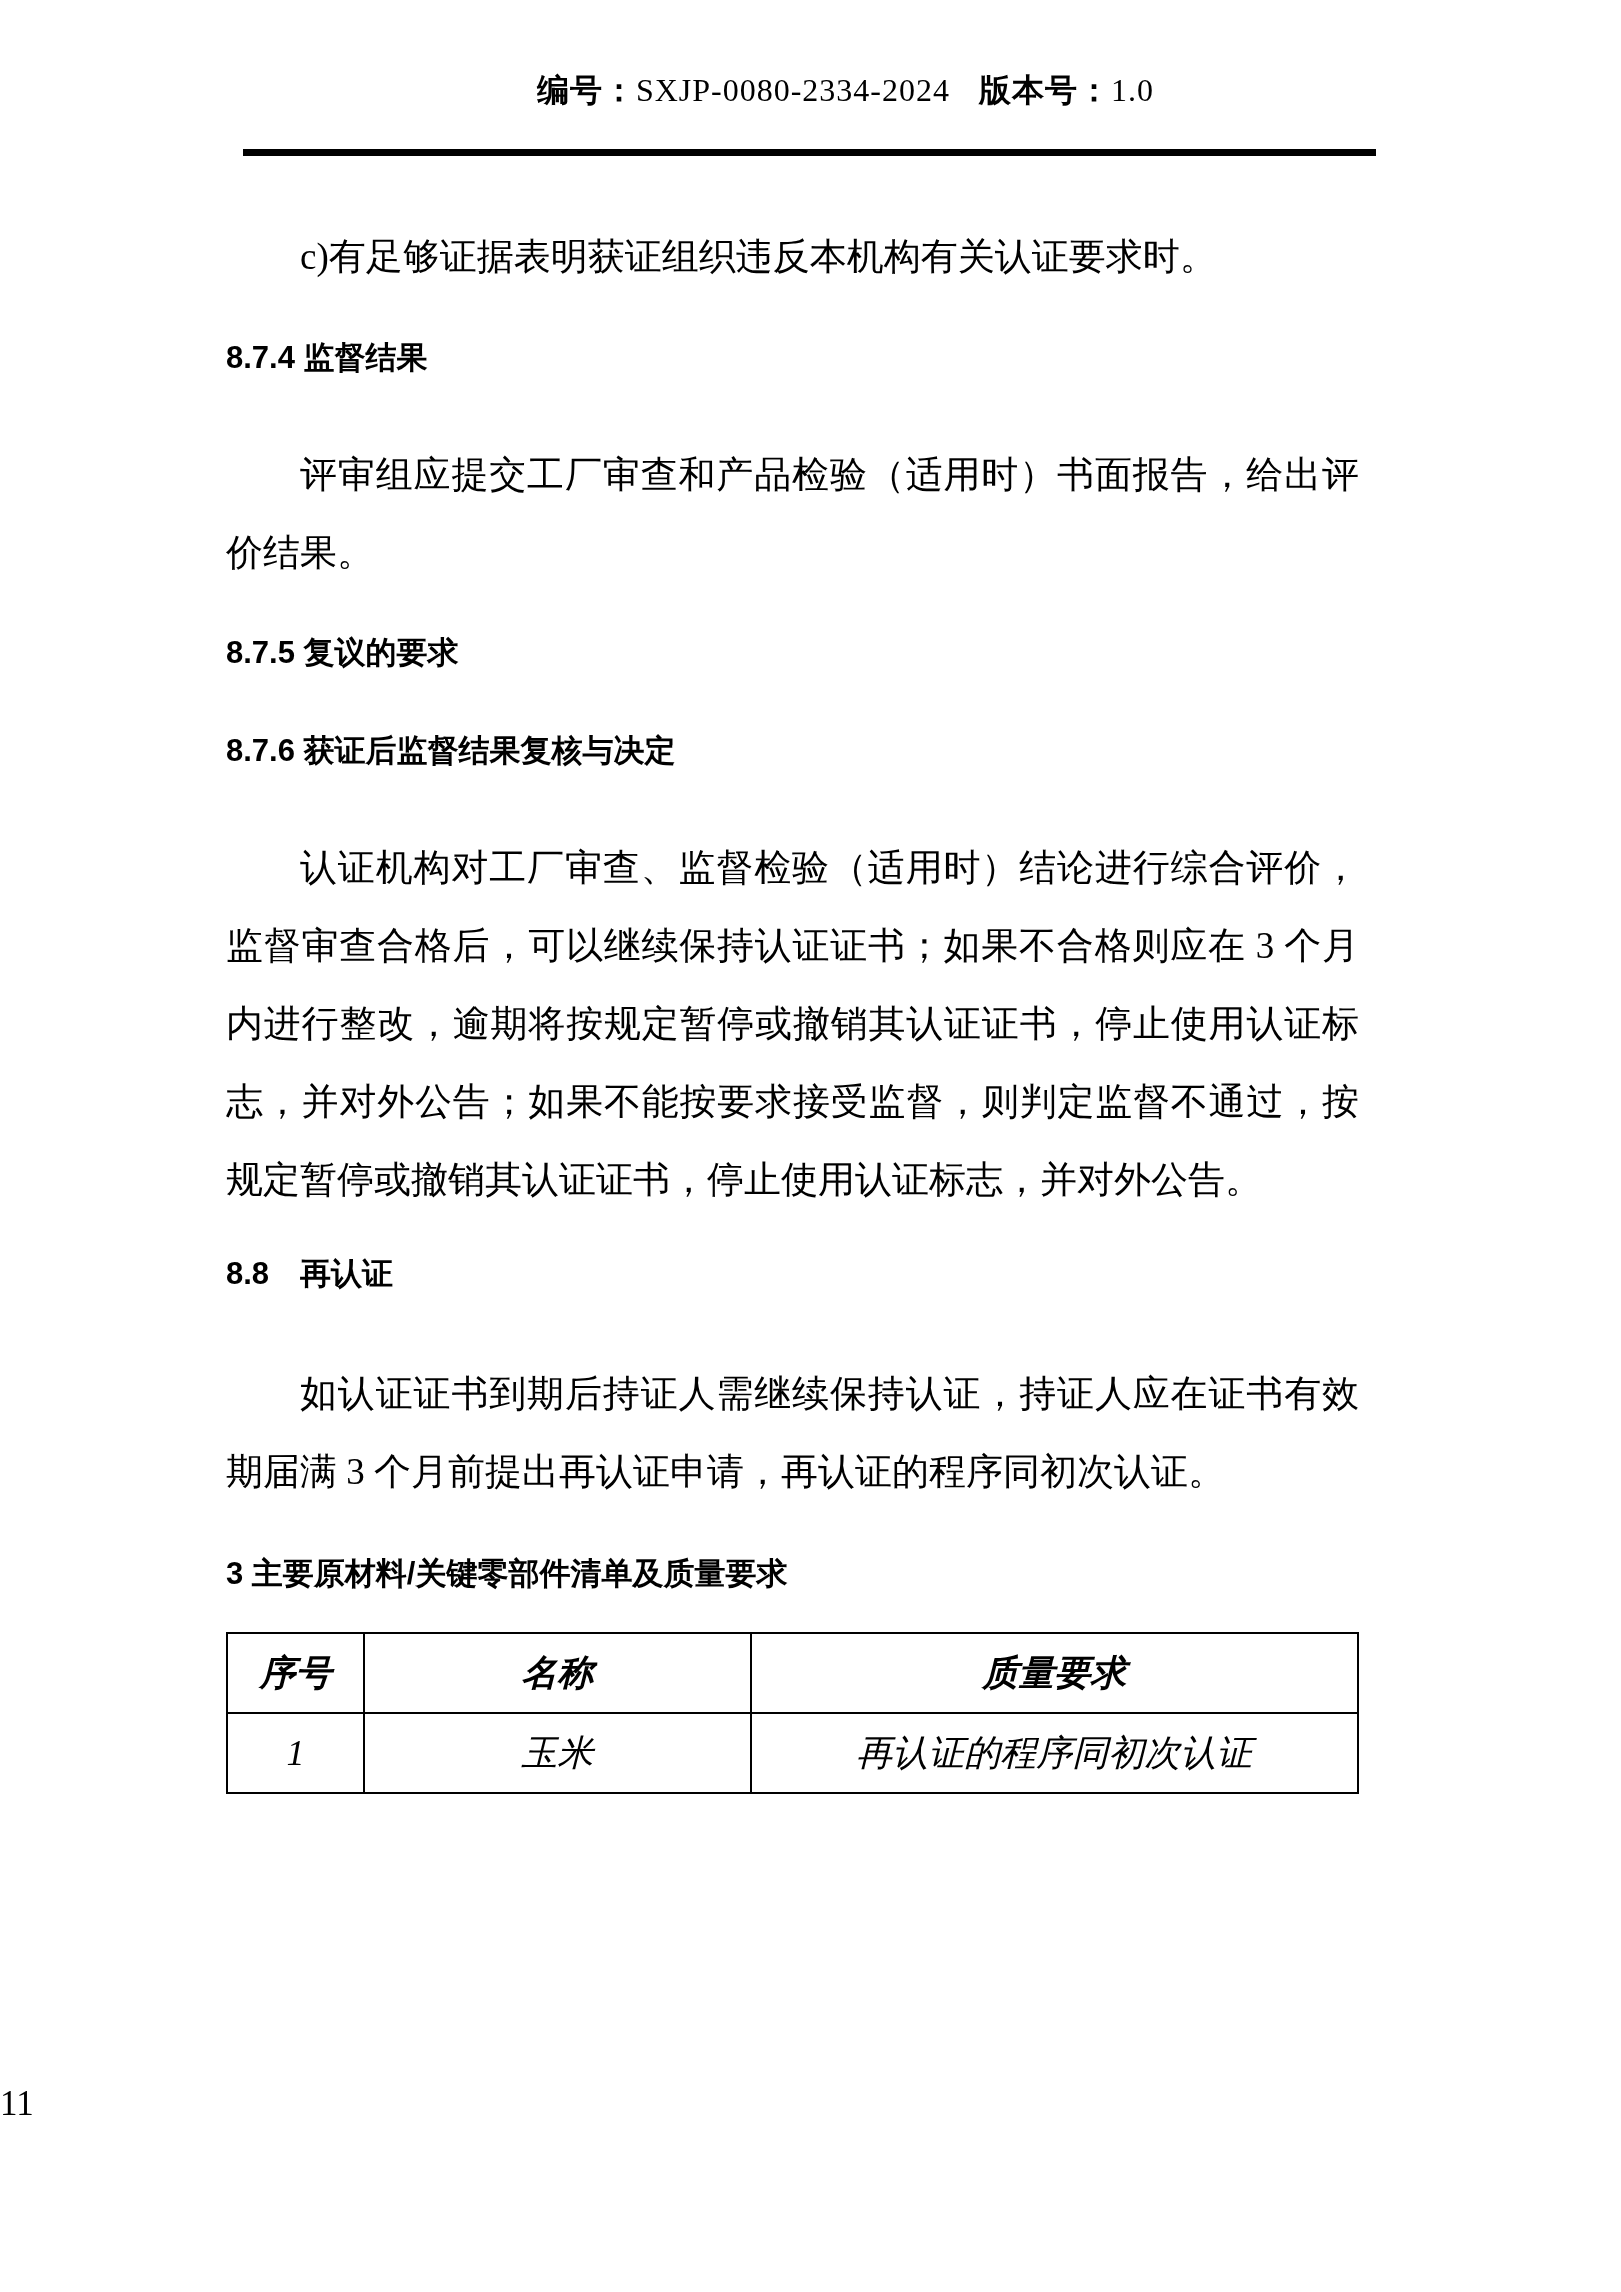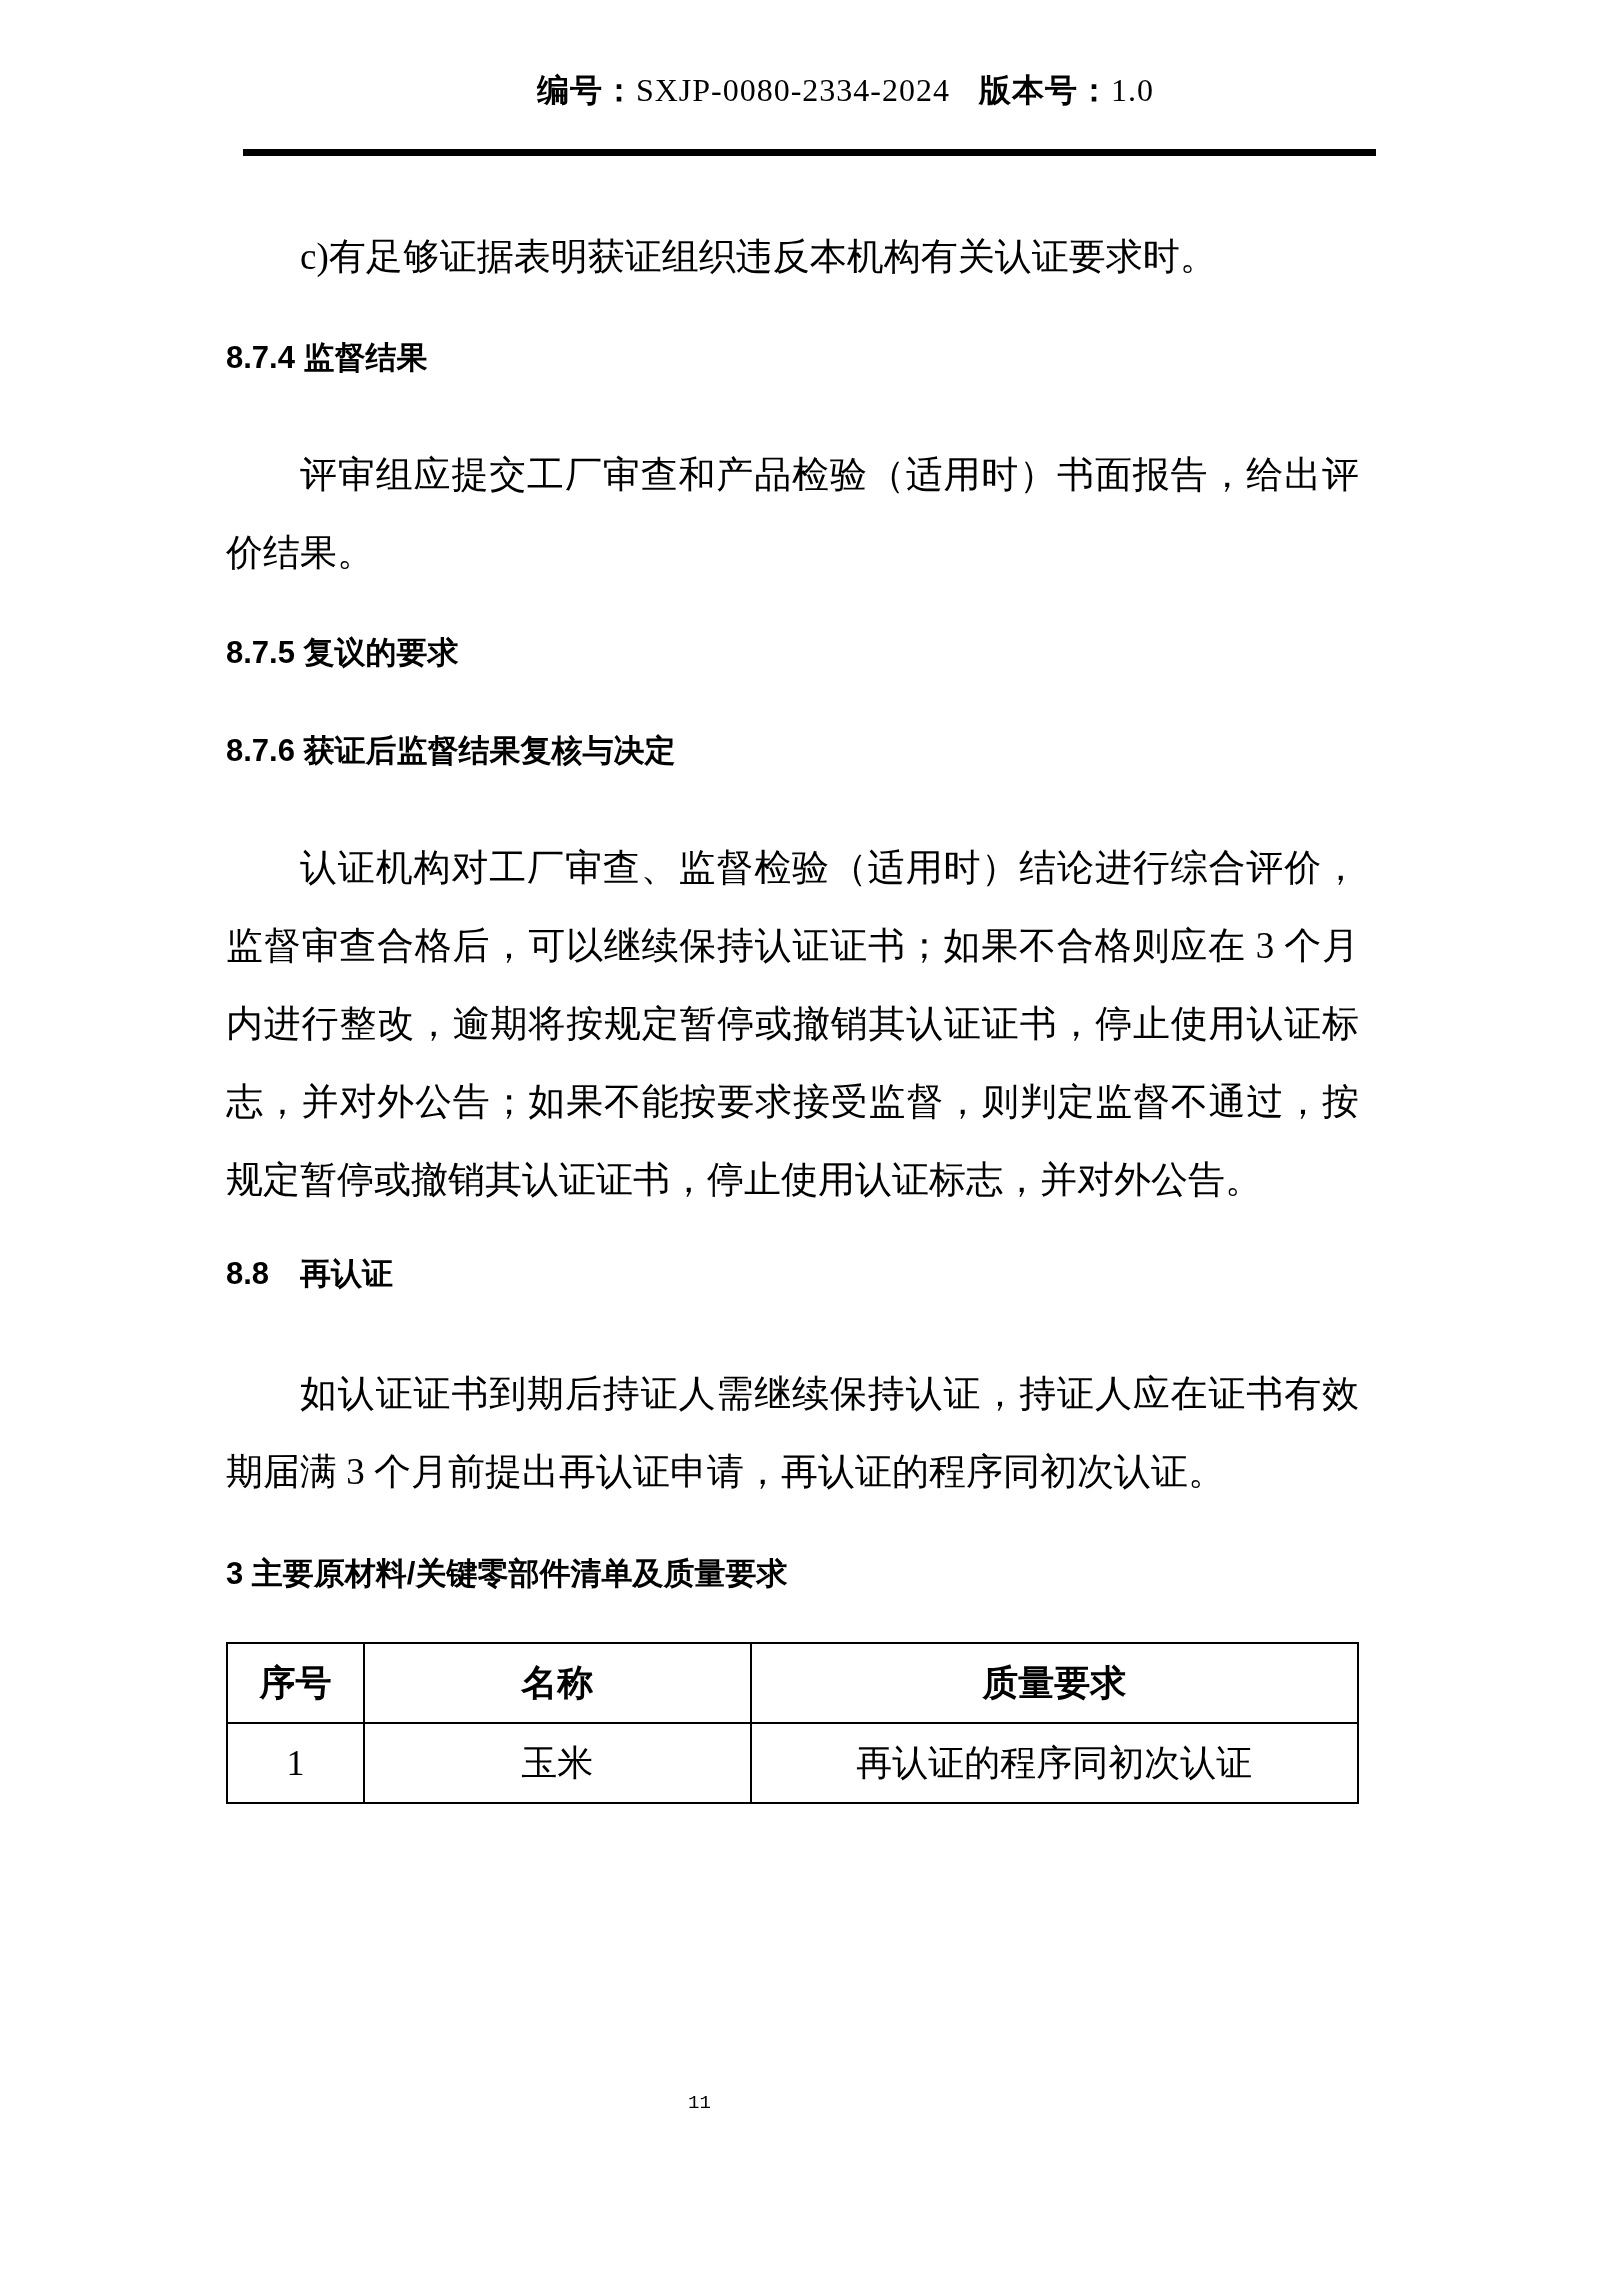--- a/index.html
+++ b/index.html
@@ -70,24 +70,25 @@
   }
   .mt17 { margin-top: 16.7px !important; }
   .mt20 { margin-top: 19.6px !important; }
   .mt23 { margin-top: 22.5px !important; }
   .mt24 { margin-top: 23.5px !important; }
   .mt40 { margin-top: 39px !important; }
   .mt43 { margin-top: 42px !important; }
   
   .req-table {
     width: 100%;
-    margin-top: 29px;
+    margin-top: 19px;
     border-collapse: collapse;
     table-layout: fixed;
     border: 2.9px solid #000000;
+    font-style: italic;
   }
   .req-table th, .req-table td {
     border: 2px solid #000000;
     text-align: center;
     vertical-align: middle;
     padding: 0;
     overflow: hidden;
   }
   .req-table th {
     height: 69px;
@@ -104,23 +105,22 @@
   }
   .col-no  { width: 12.1%; }
   .col-name{ width: 34.2%; }
   .col-req { width: 53.7%; }
   
   .page-number {
     position: absolute;
     top: 2086px;
     left: 0;
     width: 100%;
-    text-align: center;
-    font-family: Liberation Mono, monospace;
-    font-size: 19px;
+    font-family: Liberation Serif, serif;
+    font-size: 35px;
     line-height: 35px;
   }
 </style>
 </head>
 <body>
 
 <div class="page">
 
   <div class="doc-header">
     <span class="lbl">编号：</span><span>SXJP-0080-2334-2024</span><span class="gap"></span><span class="lbl">版本号：</span><span>1.0</span>

